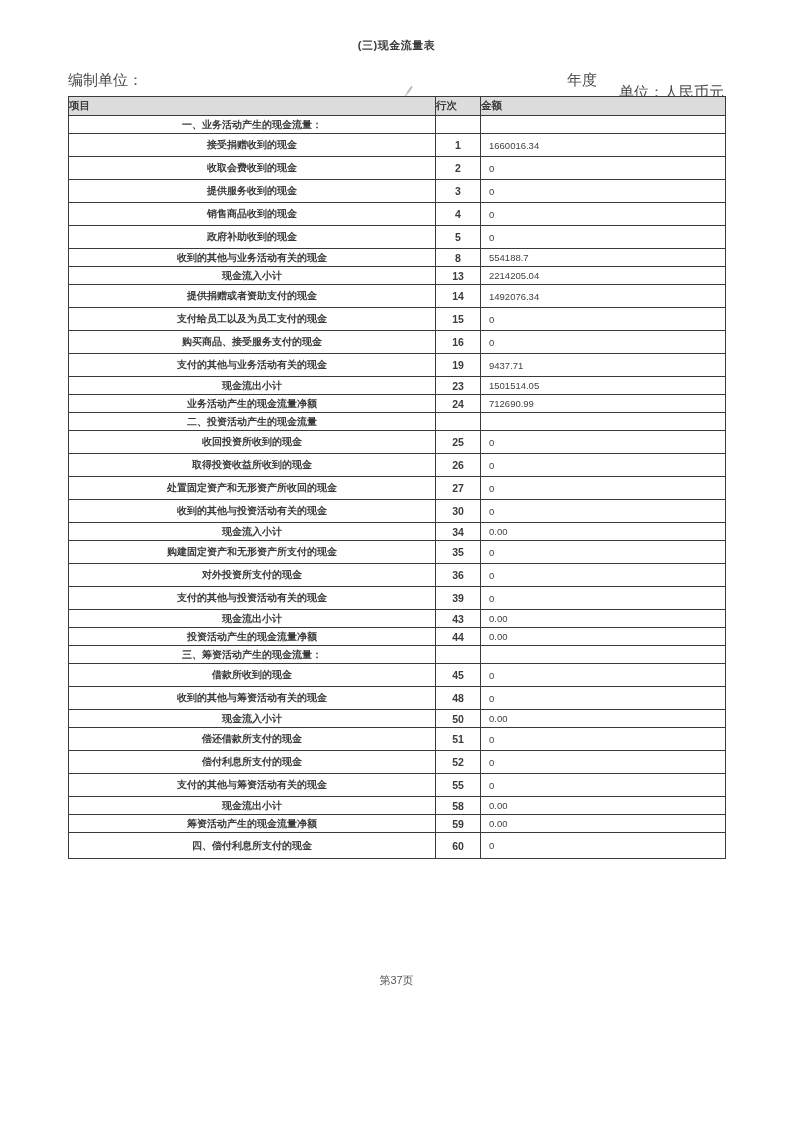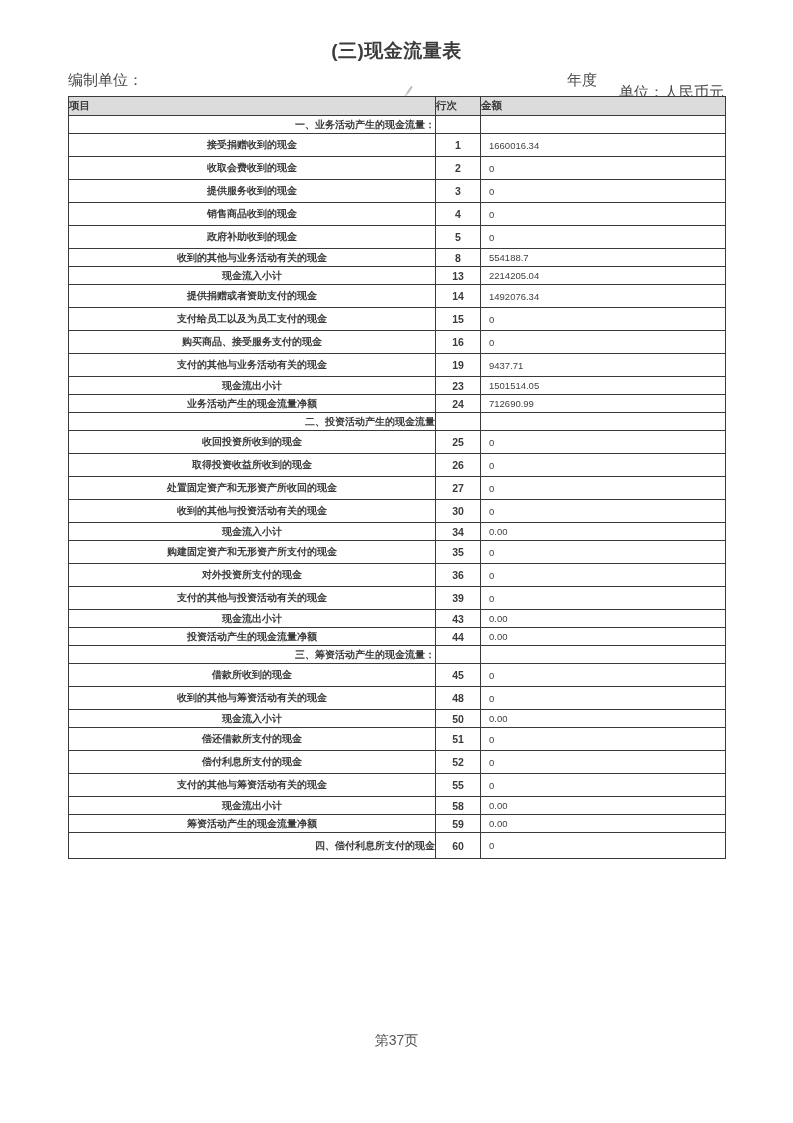--- a/index.html
+++ b/index.html
@@ -15,21 +15,21 @@
     font-family: "Liberation Sans", "DejaVu Sans", sans-serif;
     color: var(--text);
     position: relative;
     overflow: hidden;
   }
   .page { position: absolute; inset: 0; background: #fff; }
 
   .doc-title {
     position: absolute; top: 38px; left: 0; width: 100%;
     text-align: center;
-    font-size: 19px; font-weight: bold; color: #3c3c3c;
+    font-size: 11px; font-weight: bold; color: #3c3c3c;
     letter-spacing: 0.5px;
   }
 
   .meta {
     position: absolute; top: 71px; left: 68px; width: 657px; height: 14px;
     font-size: 15px; color: var(--text-light);
   }
   .meta .prepared { position: absolute; left: 0; top: 0; }
   .meta .year { position: absolute; left: 499px; top: 0; }
   .meta .unit { position: absolute; right: 1px; top: 12px; }
@@ -68,35 +68,35 @@
 
   table.cashflow tbody tr { height: 23px; }
   table.cashflow tbody tr.short { height: 18px; }
   table.cashflow tbody tr:last-child { height: 26px; }
 
   td.cell-label {
     font-size: 10px; font-weight: bold; color: #3b3b3b;
     text-align: center; vertical-align: middle;
   }
   tr.section td.cell-label {
-    text-align: right; padding-left: 0;
+    text-align: center; padding-left: 0;
   }
   td.cell-line {
     font-size: 10.5px; font-weight: bold; color: #3b3b3b;
     text-align: center; vertical-align: middle;
   }
   td.cell-amount {
     font-size: 9.5px; font-weight: normal; color: #404040;
     text-align: left; padding-left: 8px; vertical-align: middle;
   }
 
   .page-footer {
-    position: absolute; top: 1032px; left: 0; width: 100%;
+    position: absolute; top: 973px; left: 0; width: 100%;
     text-align: center;
-    font-size: 14px; color: #555555;
+    font-size: 11px; color: #555555;
   }
 </style>
 </head>
 <body>
 
 <div class="page">
 
   <div class="doc-title">(三)现金流量表</div>
 
   <div class="meta">

